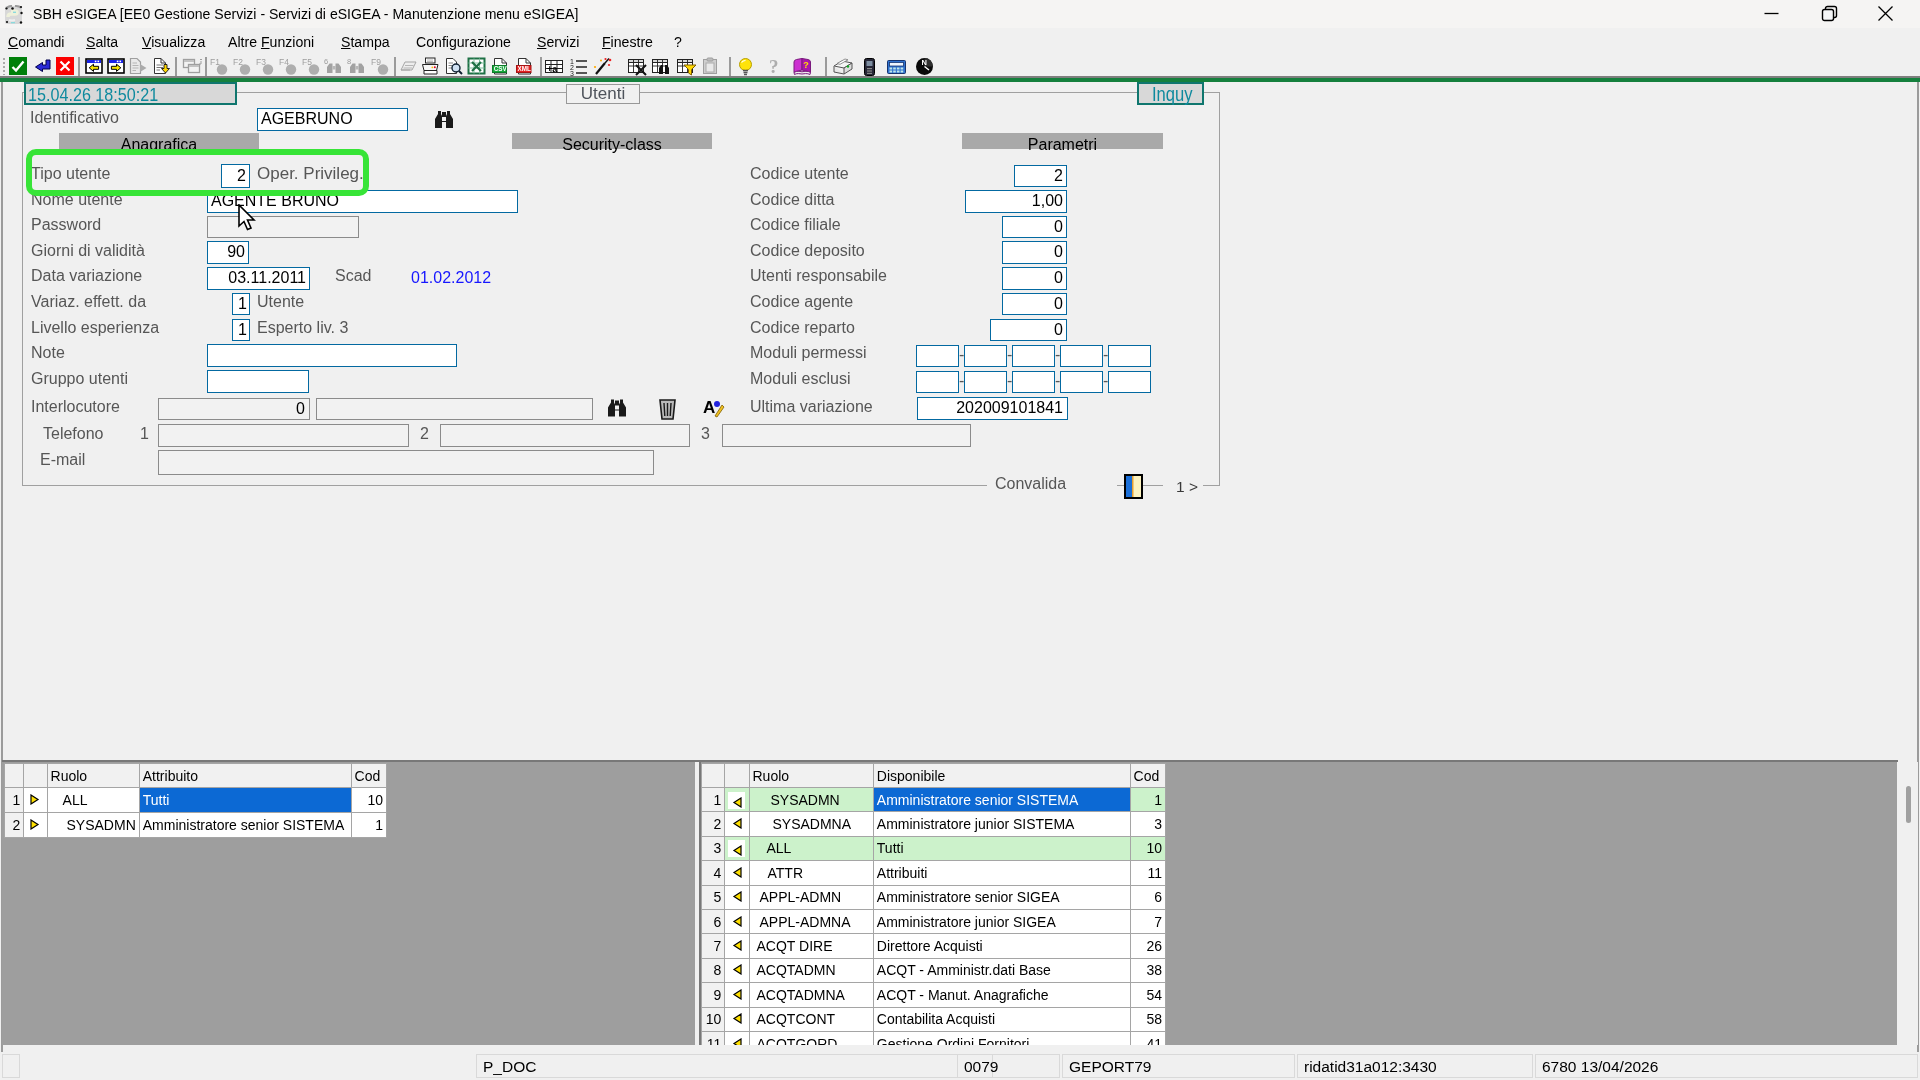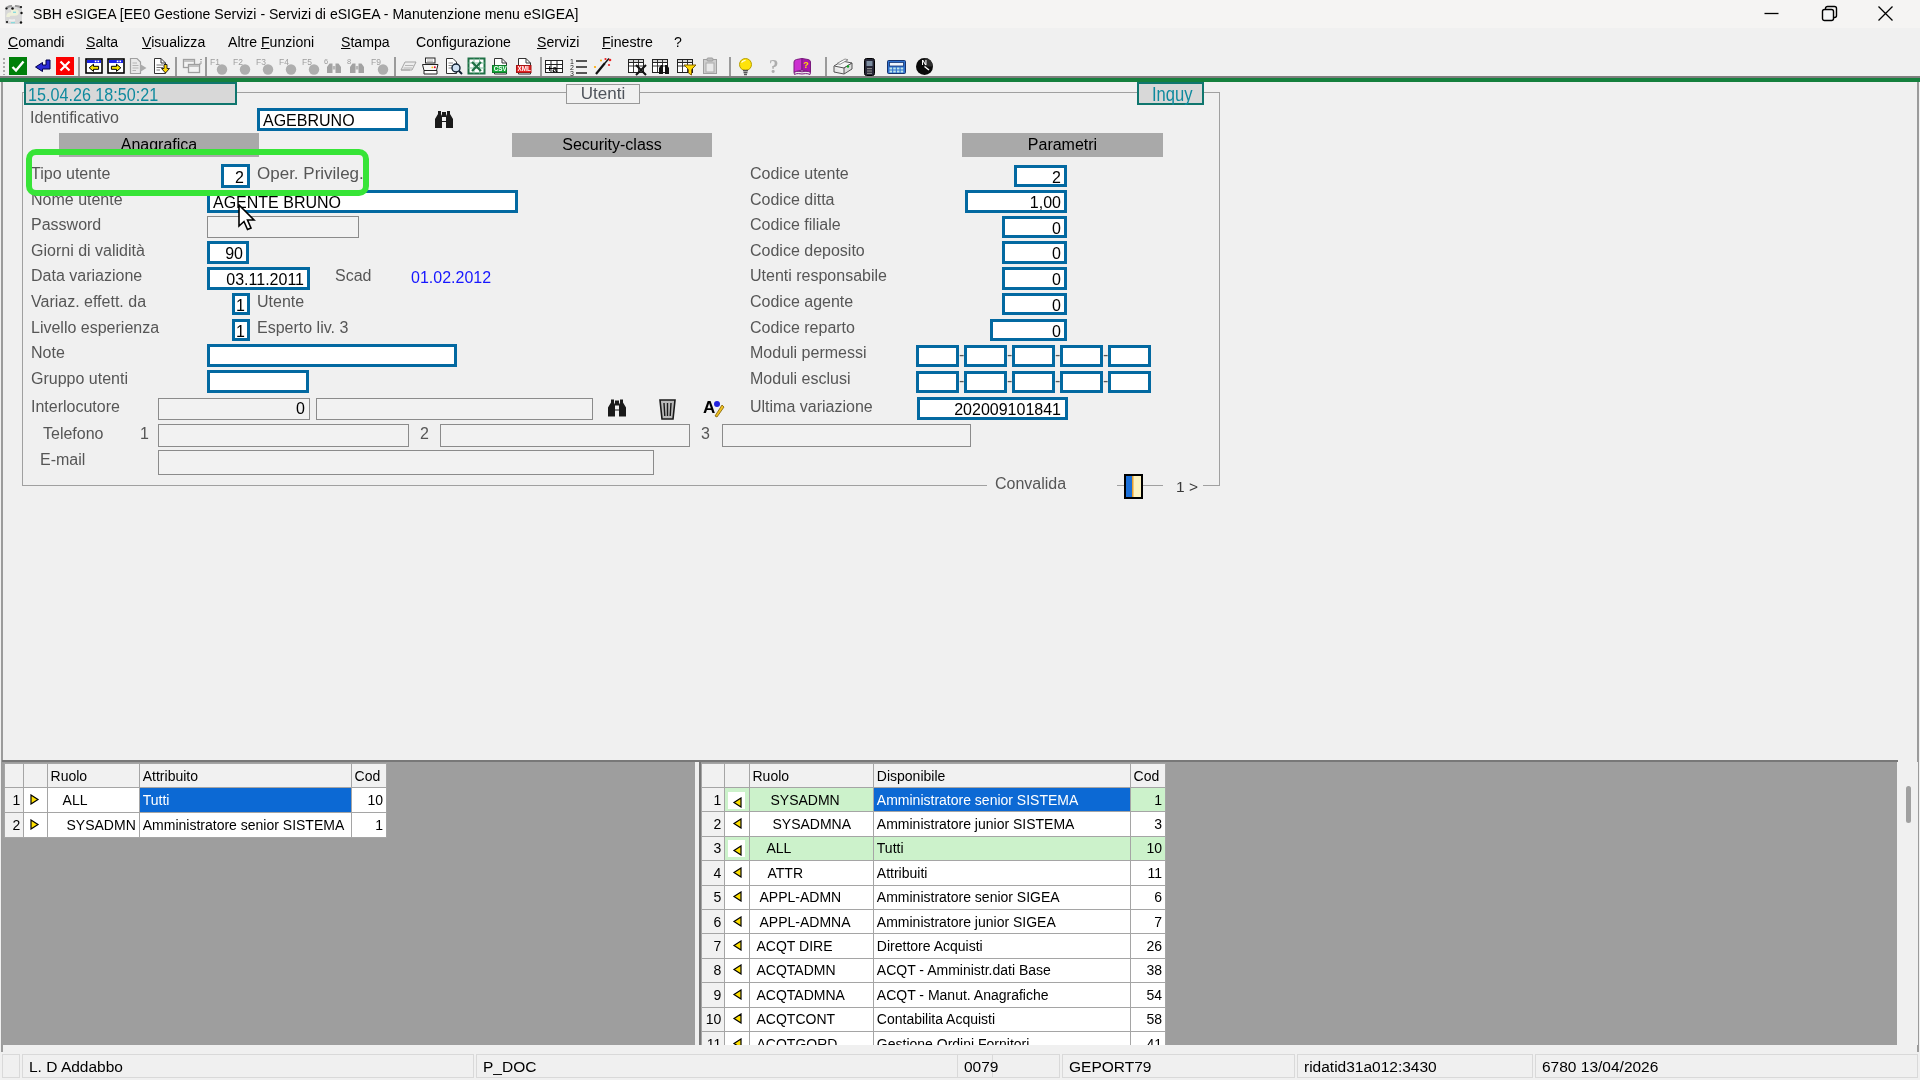--- a/index.html
+++ b/index.html
@@ -14,24 +14,24 @@
 #menubar { position:absolute; top:28px; left:0; width:1920px; height:27px; background:#f0f0f0; font-size:15.5px; color:#000; }
 #menubar span { position:absolute; top:5px; transform:scaleX(.91); transform-origin:0 50%; }
 
 #toolbar { position:absolute; top:55px; left:0; width:1920px; height:23px; background:#f0f0f0; border-bottom:2px solid #7e7e7e; }
 .tsep { position:absolute; top:2px; width:1.5px; height:19px; background:#9b9b9b; }
 .ticon { position:absolute; top:2px; }
 
 #client { position:absolute; top:82px; left:0; width:1920px; height:998px; background:#f0f0f0; }
 .gline { position:absolute; background:#a0a0a0; }
 .lbl { position:absolute; font-size:16px; color:#565656; white-space:pre; transform:translateY(-2px); }
-.inp { position:absolute; background:#ffffff; border:3px solid #0369a1; font-size:16px; color:#000; line-height:20px; white-space:pre; }
+.inp { position:absolute; background:#ffffff; border:1px solid #0369a1; font-size:16px; color:#000; line-height:20px; white-space:pre; }
 .inp.gray { background:#f2f2f2; border:1px solid #8b8b8b; }
 .inp.right { text-align:right; }
-.tabhdr { position:absolute; background:#a9a9a9; color:#000; font-size:16px; text-align:center; height:24px; line-height:24px; }
+.tabhdr { position:absolute; background:#a9a9a9; color:#000; font-size:16px; text-align:center; height:16px; line-height:24px; }
 .tealbox { position:absolute; background:#d8d8d8; border:2px solid #0f766e; color:#0e8a9e; font-size:19px; } .tealbox>span { display:inline-block; transform:scaleX(.85); transform-origin:0 50%; white-space:pre; }
 
 table.grid { position:absolute; border-collapse:collapse; table-layout:fixed; background:#fff; font-size:14px; color:#000; }
 table.grid td { border:1px solid #a5a5a5; overflow:hidden; white-space:nowrap; padding:0 3px; }
 table.grid td.hdr { background:#f1f1f1; }
 table.grid td.num { background:#f1f1f1; text-align:right; }
 table.grid td.ic { text-align:center; padding:0; }
 .selblue { background:#0c69d4 !important; color:#fff; }
 .palegreen { background:#ccf2cb; }
 .icw { display:inline-block; width:17px; height:17px; background:#fff; vertical-align:middle; padding-top:3px; }
@@ -583,20 +583,19 @@
               <td style="padding-left:7px;">ACQTGORD</td>
               <td>Gestione Ordini Fornitori</td>
               <td style="text-align:right">41</td>
             </tr>
     </tbody>
         </table>
     </div>
   </div>
   <div id="statusbar">
     <div class="ssec" style="left:0px; width:18px;"></div>
-    <div class="ssec" style="left:20px; width:452px;">L. D Addabbo</div>
     <div class="ssec" style="left:474px; width:517px;">P_DOC</div>
     <div class="ssec" style="left:955px; width:103px;">0079</div>
     <div class="ssec" style="left:1060px; width:233px;">GEPORT79</div>
     <div class="ssec" style="left:1295px; width:236px;">ridatid31a012:3430</div>
     <div class="ssec" style="left:1533px; width:383px;">6780 13/04/2026</div>
   </div>
 </div>
 
 </body></html>

